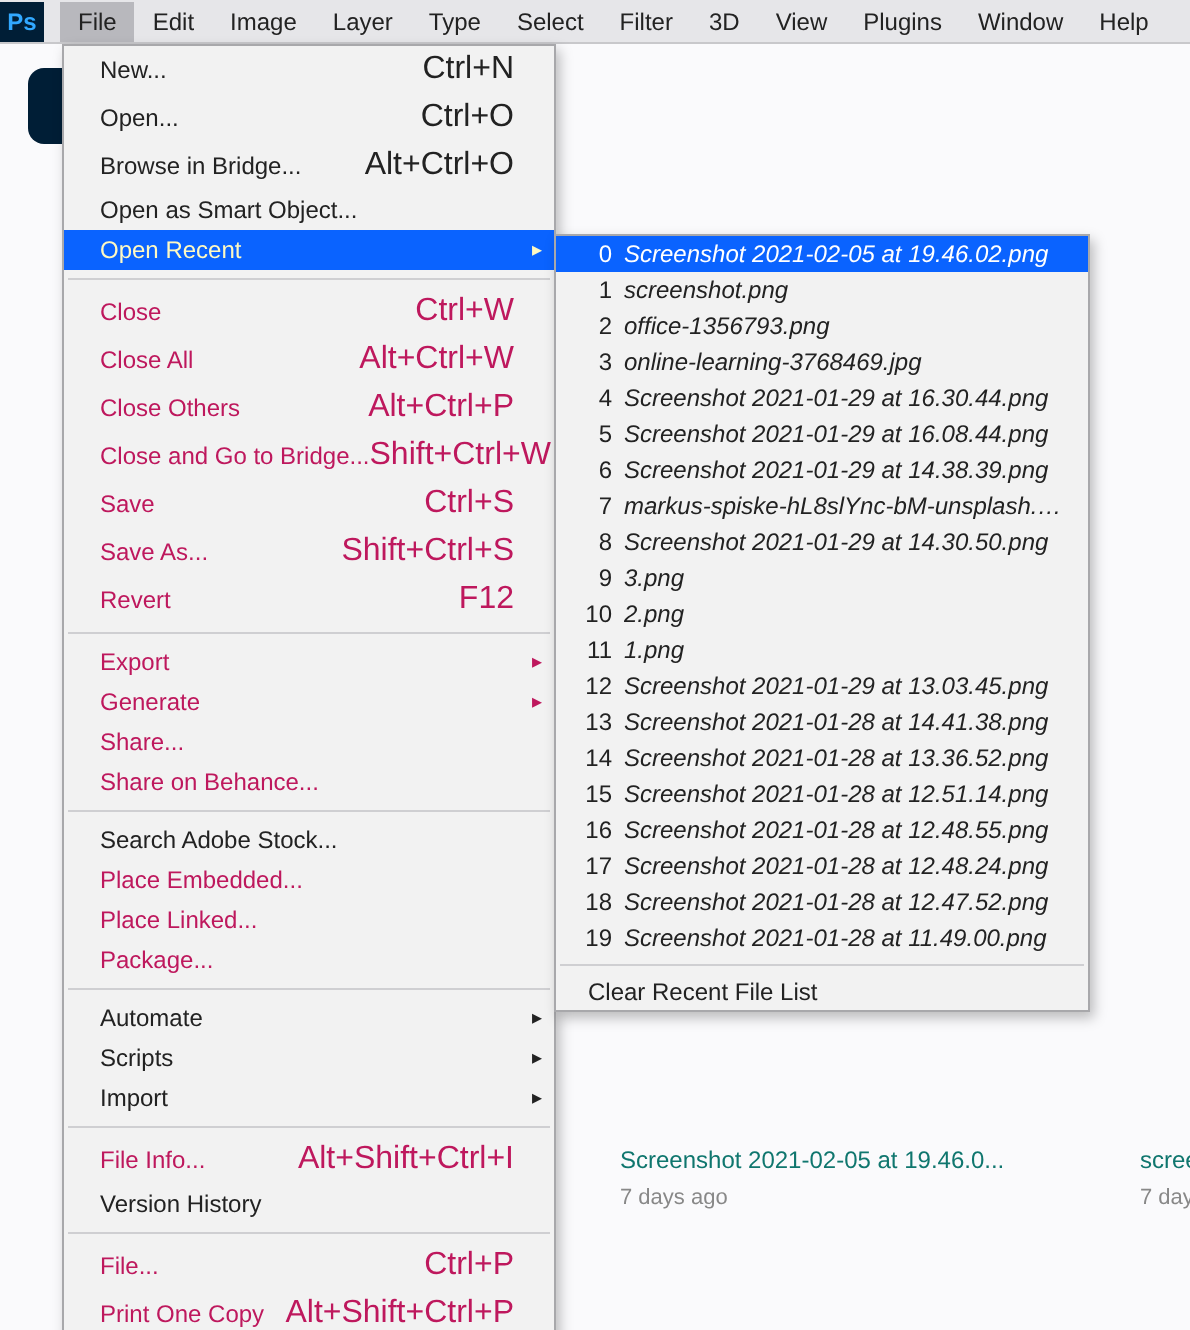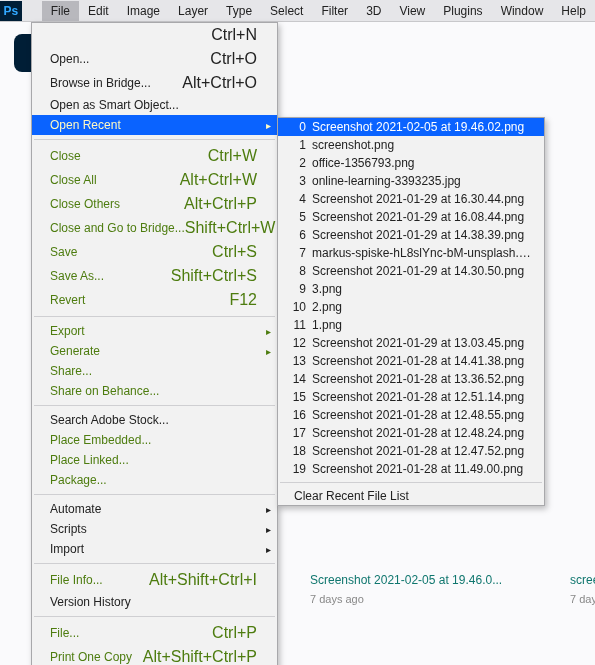--- a/index.html
+++ b/index.html
@@ -18,21 +18,21 @@
     align-items: center;
     background: #e6e6e9;
     height: 22px;
     border-bottom: 1px solid #c8c8cb;
   }
   .ps-logo {
     width: 22px; height: 20px;
     background: #001e36;
     display: flex; align-items: center; justify-content: center;
     color: #31a8ff; font-weight: 700; font-size: 12px;
-    margin-right: 20px;
+    margin-right: 8px;
   }
   .menubar-item {
     padding: 3px 9px;
     cursor: default;
   }
   .menubar-item.active {
     background: #b8b8bd;
   }
   .backdrop-icon {
     position: absolute;
@@ -53,21 +53,21 @@
     display: flex;
     align-items: center;
     padding: 3px 20px 3px 18px;
     cursor: default;
     position: relative;
   }
   .menu-row.highlighted {
     background: #0a63ff;
     color: #fef9c3;
   }
-  .menu-row.disabled { color: #4d7c0f; }
+  .menu-row.disabled { color: #be185d; }
   .menu-label { flex: 1; white-space: nowrap; }
   .menu-short { margin-left: auto; text-align: right; font-size: 16px; }
   .menu-arrow {
     position: absolute; right: 6px; font-size: 10px;
   }
   .menu-sep {
     height: 1px;
     background: #cfcfd2;
     margin: 4px 2px;
   }
@@ -81,21 +81,21 @@
   }
   .sub-row {
     display: flex;
     align-items: center;
     padding: 2px 12px 2px 10px;
     cursor: default;
     font-size: 12px;
   }
   .sub-row.highlighted { background: #0a63ff; color: #fff; }
   .sub-idx { width: 18px; text-align: right; margin-right: 6px; }
-  .sub-name { flex: 1; white-space: nowrap; overflow: hidden; text-overflow: ellipsis; }
+  .sub-name { flex: 1; white-space: nowrap; overflow: hidden; text-overflow: ellipsis; font-style: italic; }
   .bg-files {
     position: absolute;
     bottom: 60px;
     left: 310px;
     display: flex;
     gap: 60px;
   }
   .bg-file { width: 200px; }
   .bg-file-name {
     font-size: 12px;
@@ -128,20 +128,21 @@
       <div class="menubar-item">3D</div>
       <div class="menubar-item">View</div>
       <div class="menubar-item">Plugins</div>
       <div class="menubar-item">Window</div>
       <div class="menubar-item">Help</div>
     </div>
 </div>
 
 <div class="dropdown" id="file-menu">
     <div class="menu-row">
+      <span class="menu-label">New...</span>
       <span class="menu-short">Ctrl+N</span>
     </div>
     <div class="menu-row">
       <span class="menu-label">Open...</span>
       <span class="menu-short">Ctrl+O</span>
     </div>
     <div class="menu-row">
       <span class="menu-label">Browse in Bridge...</span>
       <span class="menu-short">Alt+Ctrl+O</span>
     </div>
@@ -254,21 +255,21 @@
     <div class="sub-row">
       <span class="sub-idx">1</span>
       <span class="sub-name">screenshot.png</span>
     </div>
     <div class="sub-row">
       <span class="sub-idx">2</span>
       <span class="sub-name">office-1356793.png</span>
     </div>
     <div class="sub-row">
       <span class="sub-idx">3</span>
-      <span class="sub-name">online-learning-3393235.jpg</span>
+      <span class="sub-name">online-learning-3768469.jpg</span>
     </div>
     <div class="sub-row">
       <span class="sub-idx">4</span>
       <span class="sub-name">Screenshot 2021-01-29 at 16.30.44.png</span>
     </div>
     <div class="sub-row">
       <span class="sub-idx">5</span>
       <span class="sub-name">Screenshot 2021-01-29 at 16.08.44.png</span>
     </div>
     <div class="sub-row">

